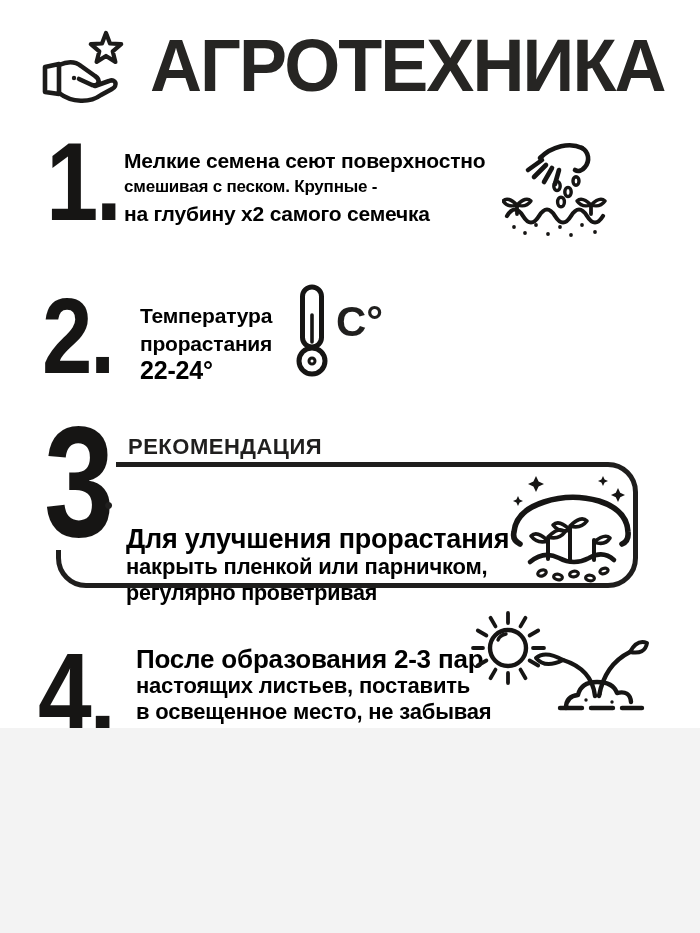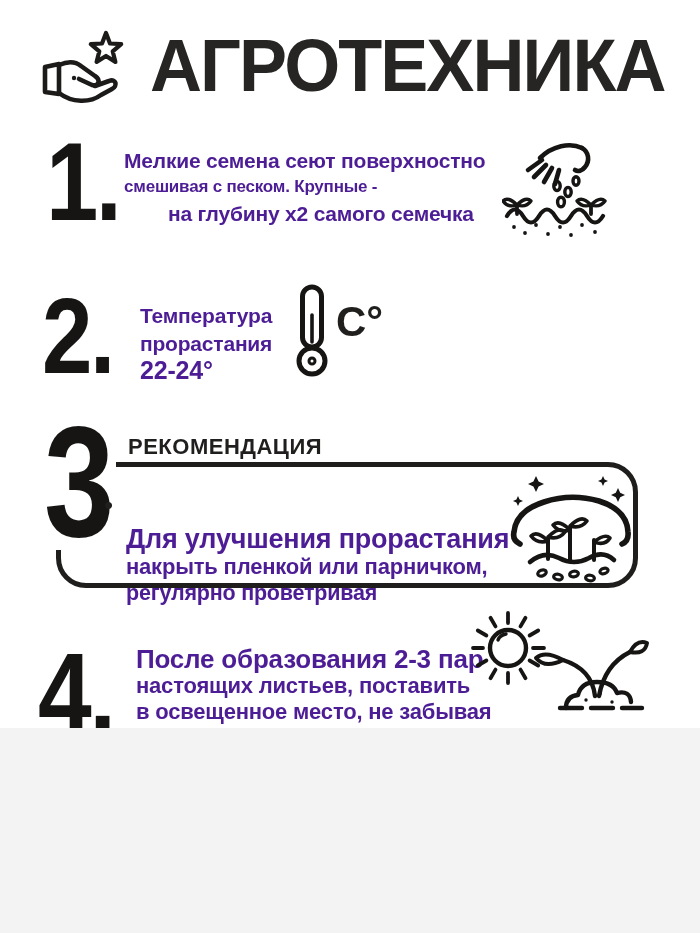--- a/index.html
+++ b/index.html
@@ -9,21 +9,21 @@
   }
   .abs{position:absolute;}
   .title{
     font-size:75px;font-weight:bold;letter-spacing:-2px;line-height:1;
     transform:scaleX(0.96);transform-origin:left top;white-space:nowrap;color:#262523;
   }
   .num{
     font-weight:bold;line-height:1;letter-spacing:-3px;
     transform:scaleX(0.84);transform-origin:left top;color:#161514;
   }
-  .btxt{font-weight:bold;letter-spacing:-0.2px;white-space:nowrap;color:#4c1d95;}
+  .btxt{font-weight:bold;letter-spacing:-0.2px;white-space:nowrap;color:#000000;}
   .heading{font-weight:bold;letter-spacing:0.5px;white-space:nowrap;}
   .reco-box{border:5px solid #1f1e1d;border-radius:30px;box-sizing:border-box;background:transparent;}
   .white-patch{background:#ffffff;}
   .divider{background:#1c1b1a;}
   .brand{font-weight:bold;line-height:30px;letter-spacing:0px;transform:scaleX(0.9);transform-origin:left top;color:#242322;font-size:32px;white-space:nowrap;}
   .slogan{font-weight:bold;font-style:italic;letter-spacing:-2px;white-space:nowrap;line-height:1;}
   .slogan-1{font-size:52px;transform:rotate(-8deg) skewX(-3deg);transform-origin:left top;}
   .slogan-2{font-size:63px;transform:rotate(-7deg) skewX(-3deg);transform-origin:left top;}
   .icon svg{display:block;}
   .c-label{font-weight:bold;font-size:42px;letter-spacing:0;}
@@ -42,21 +42,21 @@
       <path d="M19 63 C32 73 50 73 61 65 L72 59 C78 56 76 48 69 51 L55 56"></path>
       <circle cx="34" cy="48" r="2.2" fill="#1c1b1a" stroke="none"></circle>
     </svg>
   </div>
   <div class="abs title" style="left:150px;top:28px;">АГРОТЕХНИКА</div>
 
   <div class="abs num" style="left:46px;top:126px;font-size:112px;">1.</div>
   <div class="abs" style="left:124px;top:148px;">
     <div class="btxt" style="font-size:21px;line-height:26.3px;">Мелкие семена сеют поверхностно</div>
     <div class="btxt" style="font-size:17px;line-height:26.3px;">смешивая с песком. Крупные -</div>
-    <div class="btxt" style="font-size:21px;line-height:26.3px;margin-left:44px;">на глубину х2 самого семечка</div>
+    <div class="btxt" style="font-size:21px;line-height:26.3px;">на глубину х2 самого семечка</div>
   </div>
   <div class="abs icon" style="left:502px;top:134px;">
     <svg width="105" height="112" viewBox="0 0 105 112" fill="none" stroke="#161514" stroke-width="4.6" stroke-linecap="round" stroke-linejoin="round">
       <path d="M38 24 C50 12 68 8 80 14"></path>
       <path d="M80 14 C87 18 88 27 83 33 C80 37 76 38 73 36"></path>
       <path d="M40 26 L26 36"></path>
       <path d="M44 31 L32 43"></path>
       <path d="M50 34 L42 48"></path>
       <path d="M57 36 L53 50"></path>
       <ellipse cx="55" cy="52" rx="3.2" ry="4.6" stroke-width="3.4"></ellipse>

